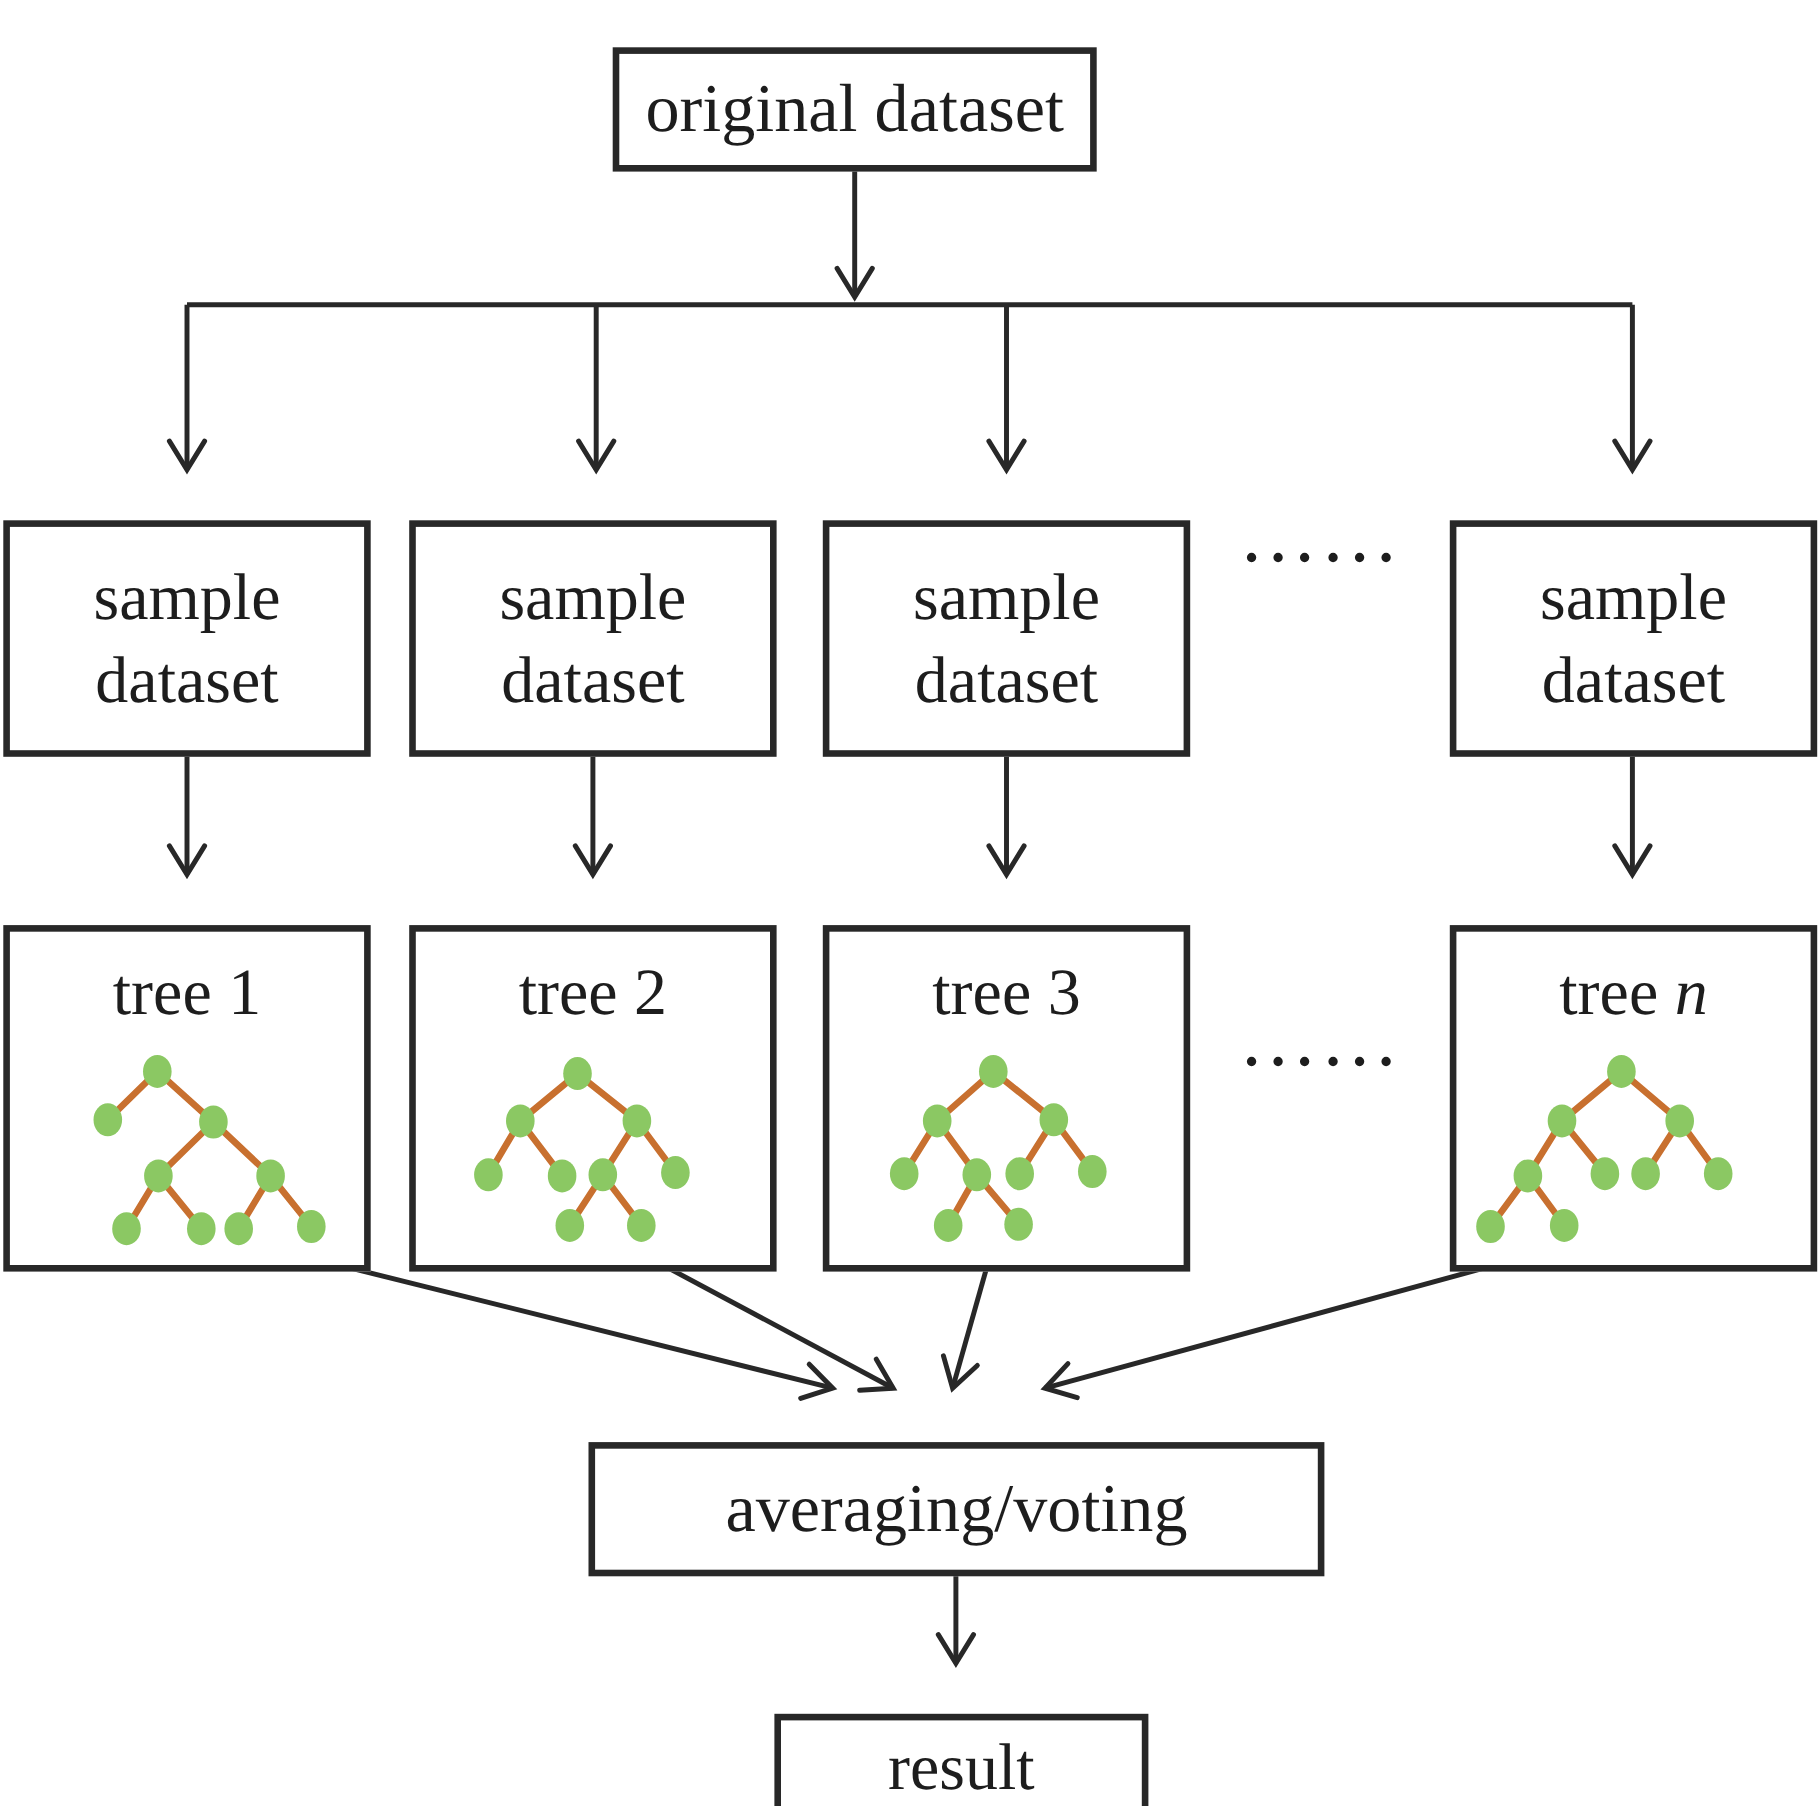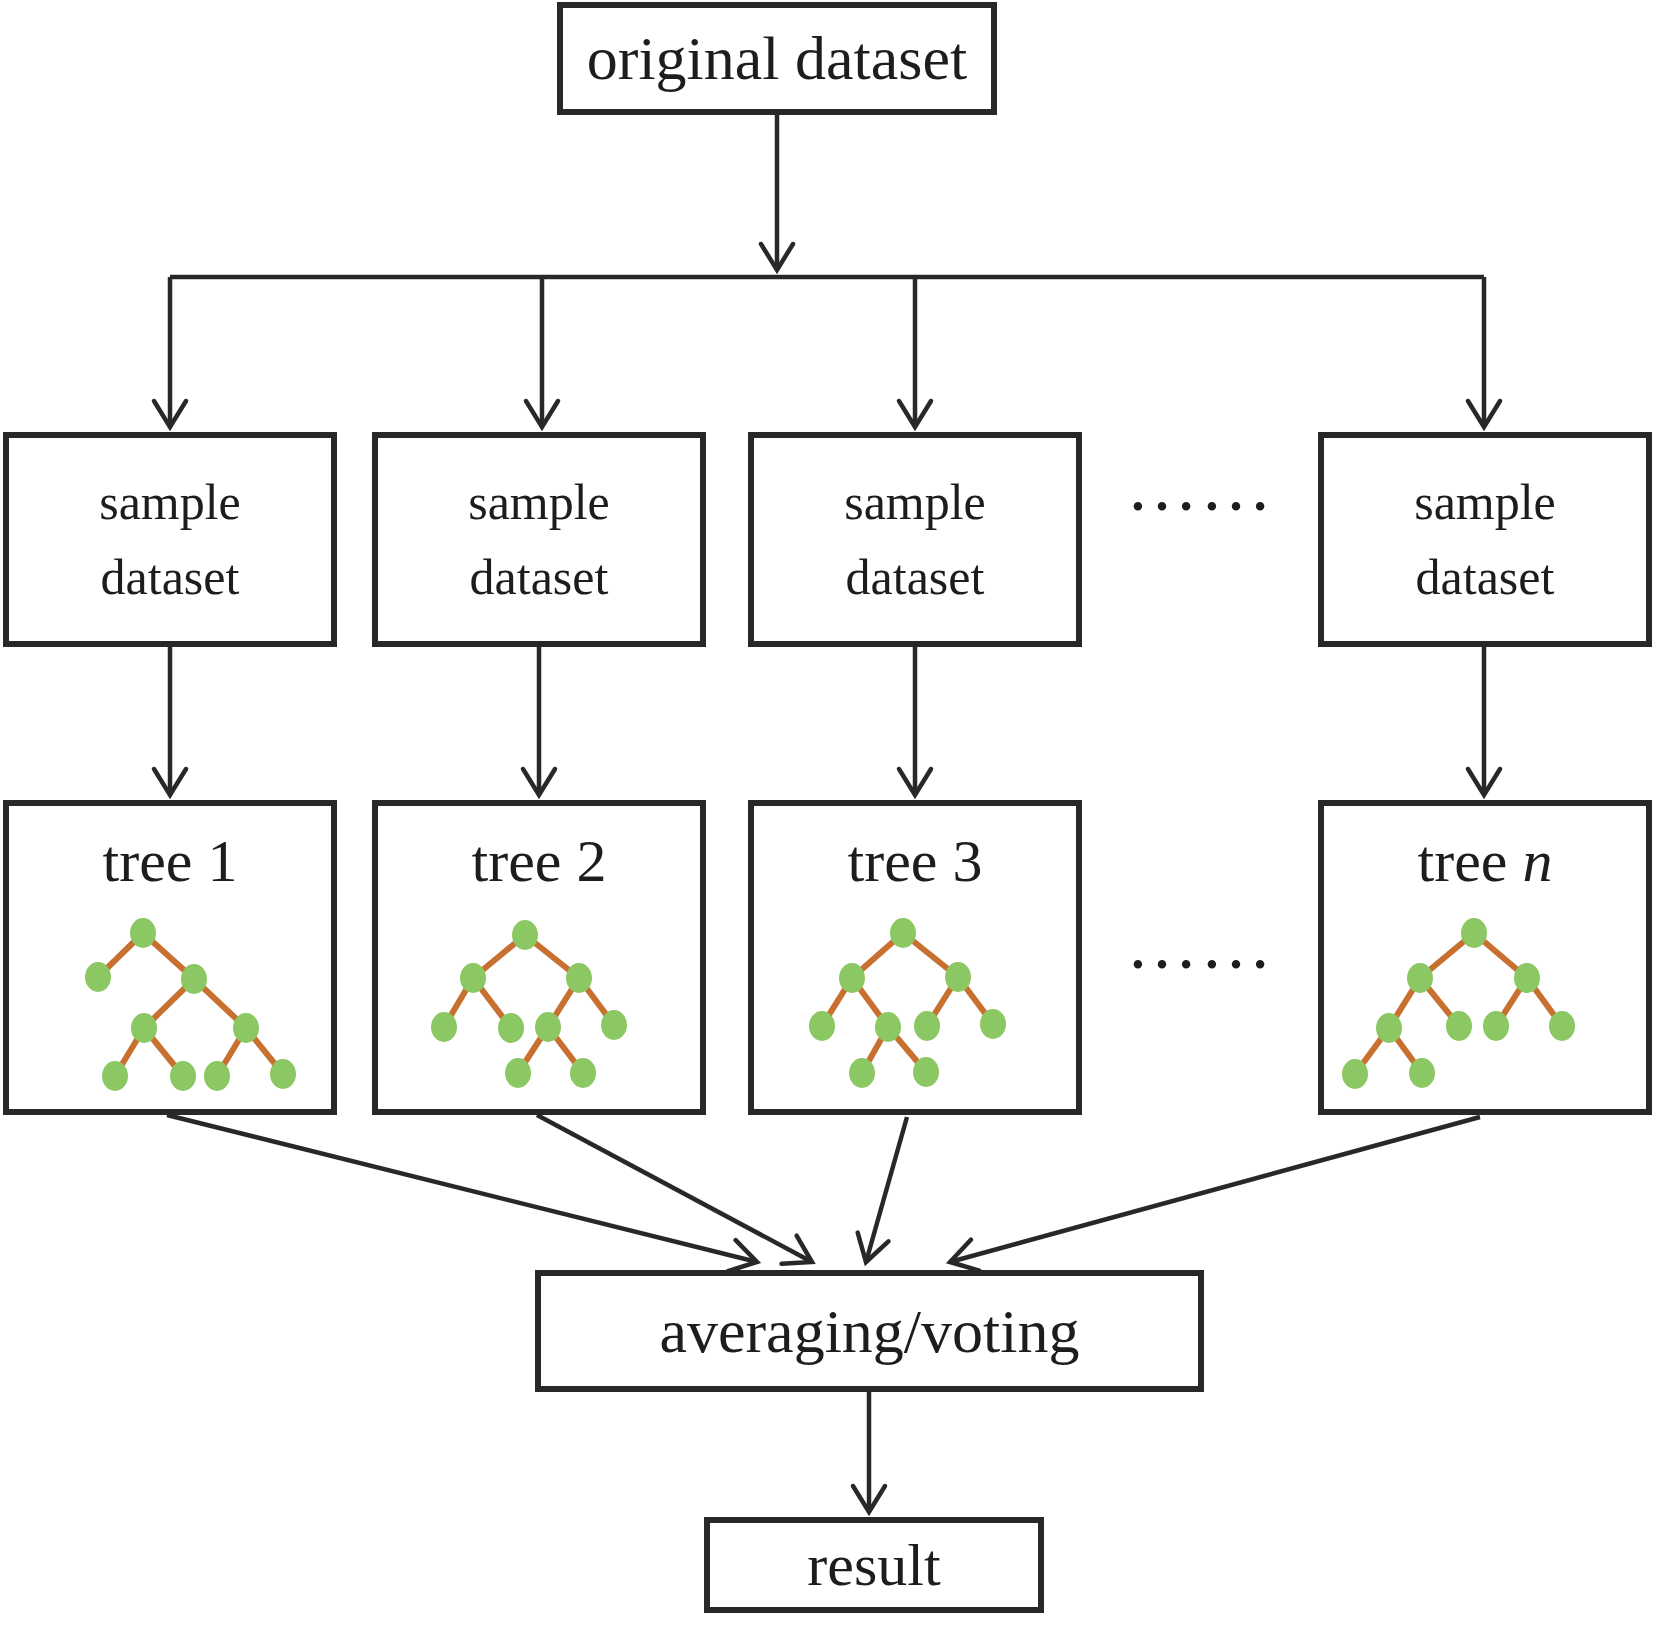--- a/index.html
+++ b/index.html
@@ -21,28 +21,29 @@
     position:absolute;left:0;top:0;width:1654px;height:1642px;
     pointer-events:none;
   }
   .box{
     position:absolute;
     box-sizing:border-box;
     background:var(--bg);
     border:6px solid var(--line);
     display:flex;align-items:center;justify-content:center;
     text-align:center;
+    margin-top:41px;
   }
   #box-original{left:557px;top:2px;width:440px;height:113px;font-size:62px;}
   #label-sampling{
     position:absolute;left:556px;top:148px;width:480px;
     text-align:center;font-size:62px;color:var(--accent);
     white-space:nowrap;
   }
-  .sample-box{top:432px;width:334px;height:215px;flex-direction:column;font-size:50px;line-height:75px;}
+  .sample-box{top:432px;width:334px;height:215px;flex-direction:column;font-size:60px;line-height:75px;}
   .tree-box{top:800px;width:334px;height:315px;flex-direction:column;justify-content:flex-start;padding-top:22px;font-size:60px;position:absolute;}
   .col-1{left:3px;}  .col-2{left:372px;}  .col-3{left:748px;}  .col-4{left:1318px;}
   .tree-label{display:flex;align-items:baseline;line-height:66px;}
   .tree-label .tprefix{margin-right:15px;}
   .tvar.italic{font-style:italic;}
   .tree-art{
     position:absolute;left:-6px;top:-6px;width:334px;height:315px;
     pointer-events:none;
   }
   .dots{

